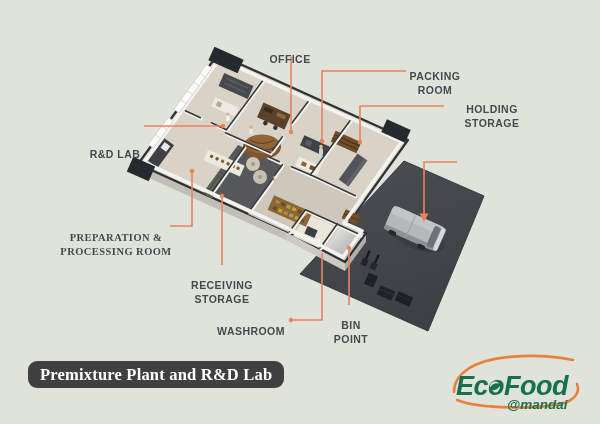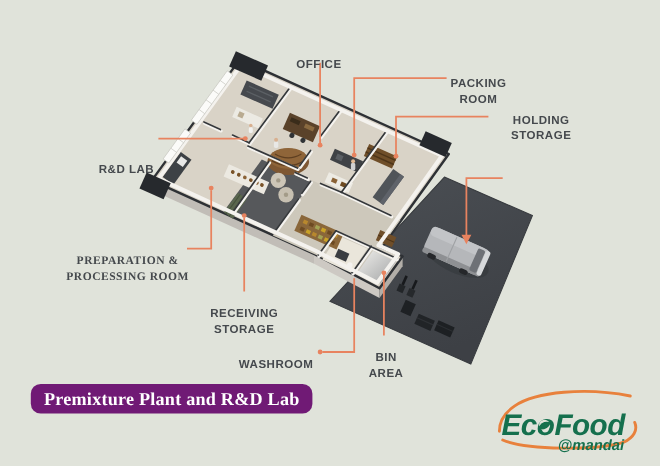--- a/index.html
+++ b/index.html
@@ -2,22 +2,22 @@
 <html><head>
 <meta charset="utf-8">
 <style>
   html,body{margin:0;padding:0;}
   .stage{position:relative;width:600px;height:424px;background:#e0e3da;overflow:hidden;
          font-family:"Liberation Sans",sans-serif;}
   .stage svg{position:absolute;left:0;top:0;}
   .lbl{position:absolute;transform:translate(-50%,-50%);
        font:600 10.5px/1.3 "Liberation Sans",sans-serif;color:#45494d;
        letter-spacing:.45px;text-align:center;white-space:pre-line;margin-top:12px;}
-  .banner{position:absolute;left:28px;top:349px;height:27px;padding:0 12px;
-          background:#701a75;border-radius:9px;color:#fff;
+  .banner{position:absolute;left:28px;top:361px;height:27px;padding:0 12px;
+          background:#404040;border-radius:9px;color:#fff;
           font:700 16.5px/27px "Liberation Serif",serif;letter-spacing:.2px;}
   .subtitle{position:absolute;left:29px;top:393px;
             font:700 11.5px/1 "Liberation Sans",sans-serif;color:#2c2f32;letter-spacing:.4px;}
 </style>
 </head>
 <body>
 
 <div class="stage">
 
 <svg width="600" height="424" viewBox="0 0 600 424">
@@ -314,16 +314,16 @@
 ROOM</div>
   <div class="lbl" style="left:492px;top:105px;">HOLDING
 STORAGE</div>
   <div class="lbl" style="left:115px;top:143px;">R&amp;D LAB</div>
   <div class="lbl" style="left:116px;top:233px;font-family:Liberation Serif, serif;">PREPARATION &amp;
 PROCESSING ROOM</div>
   <div class="lbl" style="left:222px;top:281px;">RECEIVING
 STORAGE</div>
   <div class="lbl" style="left:251px;top:320px;">WASHROOM</div>
   <div class="lbl" style="left:351px;top:321px;">BIN
-AREA</div>
+POINT</div>
 
   <div class="banner">Premixture Plant and R&amp;D Lab</div>
 </div>
 
 </body></html>

